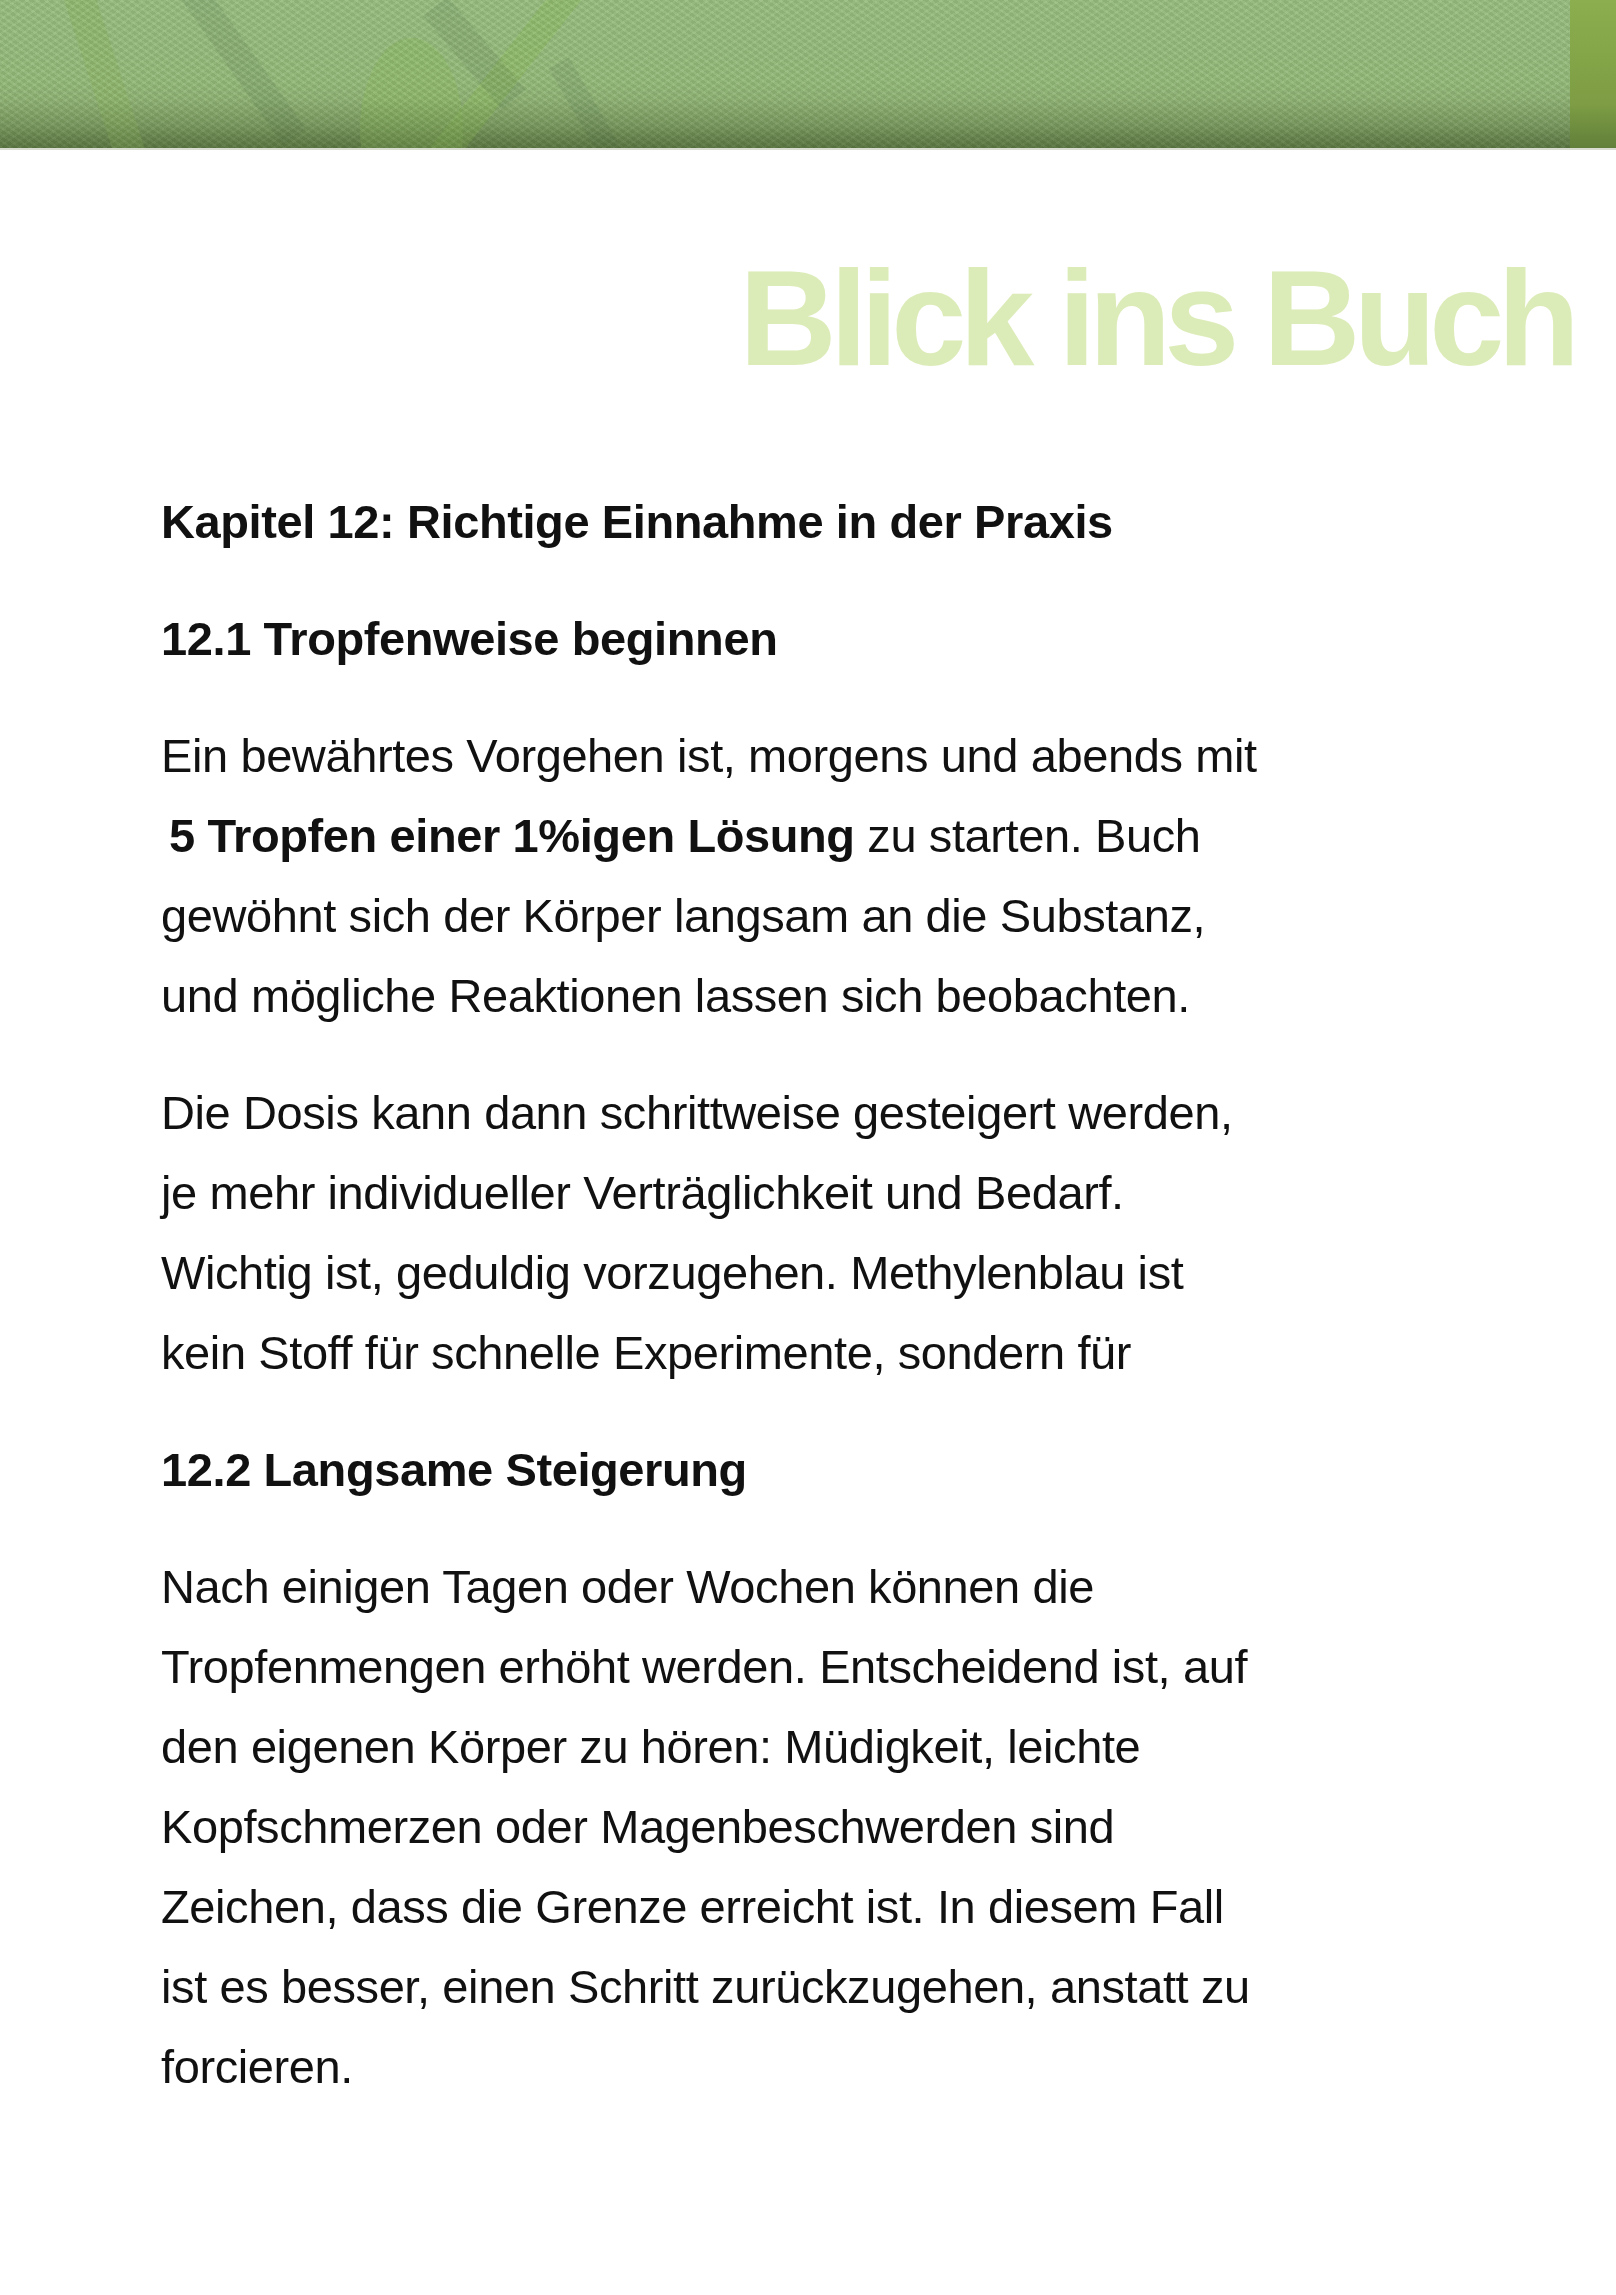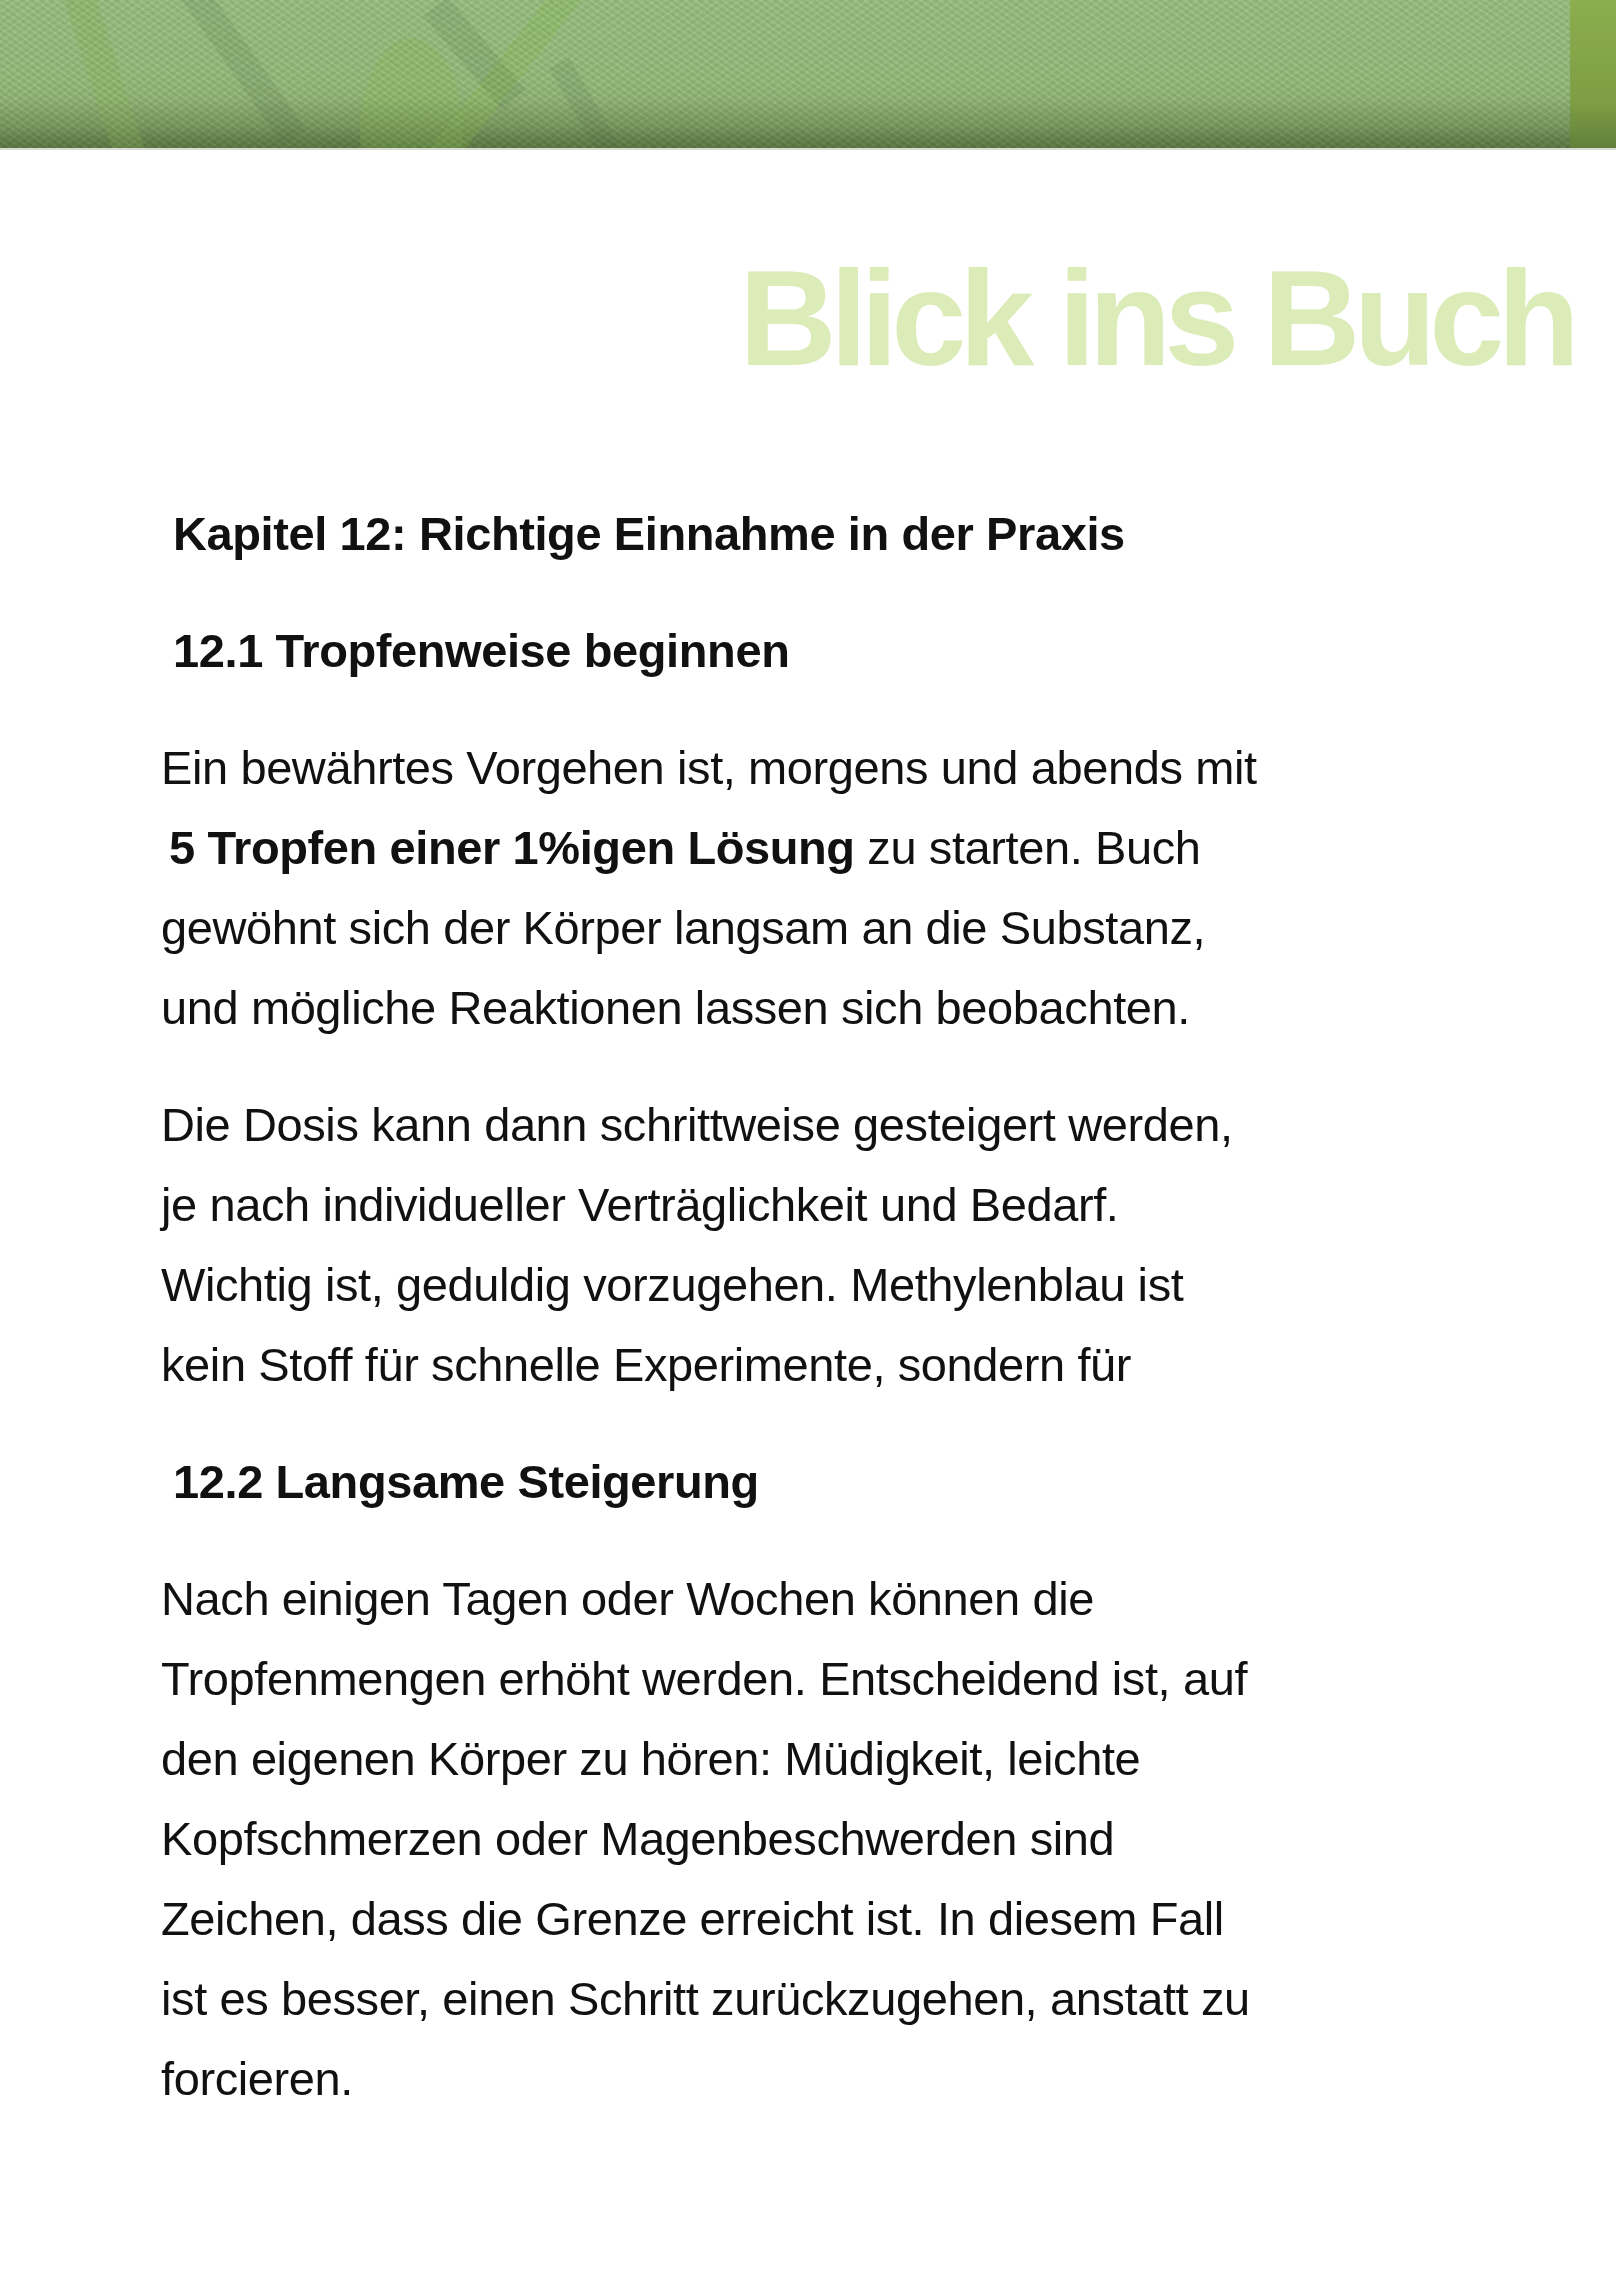--- a/index.html
+++ b/index.html
@@ -40,21 +40,21 @@
     font-family: "Liberation Sans", sans-serif;
     font-weight: 700; font-size: 135px; letter-spacing: -6.9px;
     color: #dcecb8; line-height: 1; white-space: nowrap;
   }
 
   .content {
     position: absolute; left: 161px; top: 482px; width: 1301px;
     font-size: 47px; line-height: 80px;
   }
   .content h1, .content h2 {
-    font-size: 47px; font-weight: 700; margin: 12px; line-height: 80px;
+    font-size: 47px; font-weight: 700; margin: 0; line-height: 80px;
     letter-spacing: -0.4px;
   }
   .content h1 { margin-bottom: 37px; }
   .content h2 { margin-bottom: 37px; }
   .content p { margin: 0 0 37px 0; letter-spacing: -0.4px; }
   .content b { font-weight: 700; margin-left: 8px; }
   .line { display: block; white-space: nowrap; }
 </style>
 </head>
 <body>
@@ -79,21 +79,21 @@
 
   <h2>12.1 Tropfenweise beginnen</h2>
   <p>
     <span class="line">Ein bewährtes Vorgehen ist, morgens und abends mit</span>
     <span class="line"><b>5 Tropfen einer 1%igen Lösung</b><span> zu starten. Buch</span></span>
     <span class="line">gewöhnt sich der Körper langsam an die Substanz,</span>
     <span class="line">und mögliche Reaktionen lassen sich beobachten.</span>
   </p>
   <p>
     <span class="line">Die Dosis kann dann schrittweise gesteigert werden,</span>
-    <span class="line">je nach individueller Verträglichkeit und Bedarf.</span>
+    <span class="line">je mehr individueller Verträglichkeit und Bedarf.</span>
     <span class="line">Wichtig ist, geduldig vorzugehen. Methylenblau ist</span>
     <span class="line">kein Stoff für schnelle Experimente, sondern für</span>
   </p>
 
   <h2>12.2 Langsame Steigerung</h2>
   <p>
     <span class="line">Nach einigen Tagen oder Wochen können die</span>
     <span class="line">Tropfenmengen erhöht werden. Entscheidend ist, auf</span>
     <span class="line">den eigenen Körper zu hören: Müdigkeit, leichte</span>
     <span class="line">Kopfschmerzen oder Magenbeschwerden sind</span>

